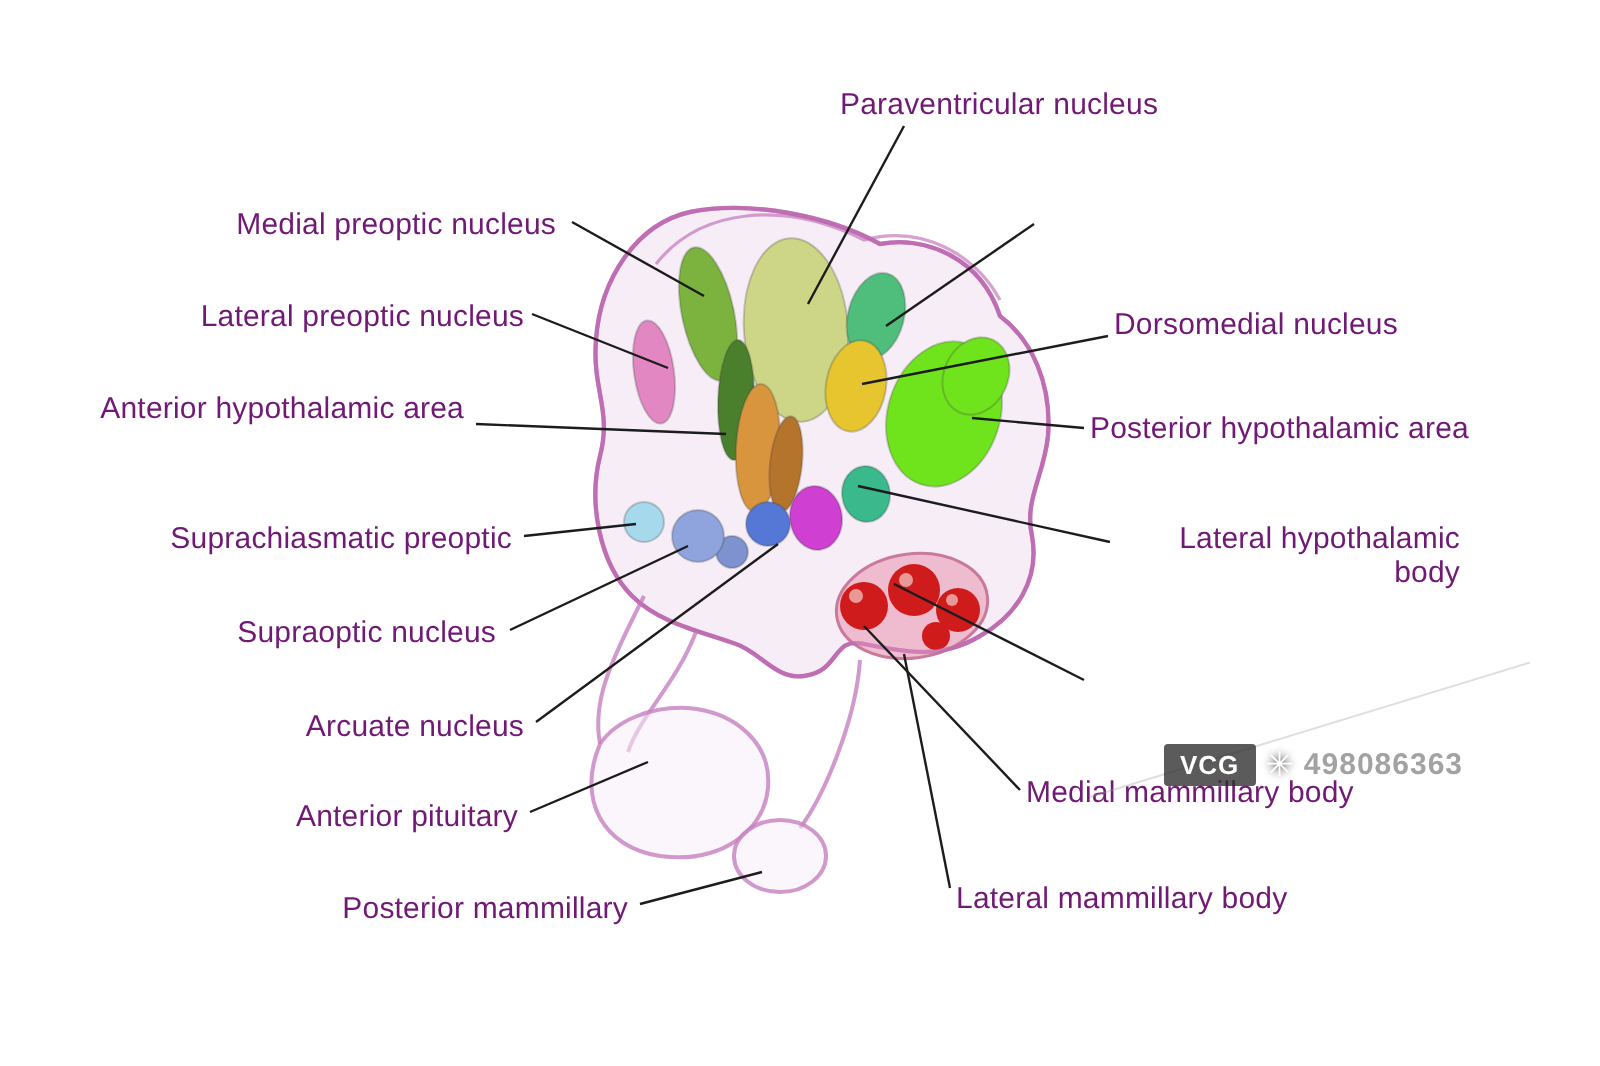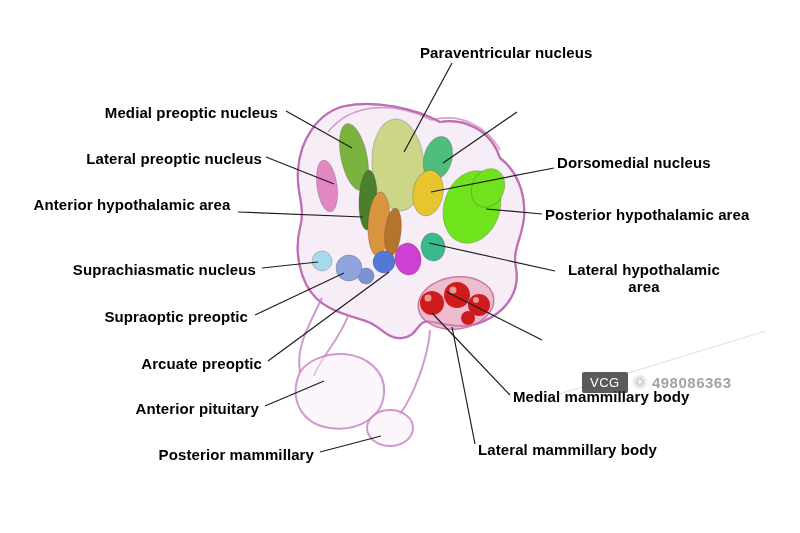--- a/index.html
+++ b/index.html
@@ -2,29 +2,29 @@
 <html><head>
 <meta charset="utf-8">
 <style>
   html,body{margin:0;padding:0;background:#fff;}
   .stage{
     position:relative;width:800px;height:533px;background:#ffffff;
     font-family:"Liberation Sans",sans-serif;overflow:hidden;
   }
   .illustration{position:absolute;left:0;top:0;}
   .label{
-    position:absolute;font-weight:700;font-size:15px;color:#000000;
+    position:absolute;font-weight:400;font-size:15px;color:#701a75;
     white-space:nowrap;letter-spacing:.1px;line-height:17px;
   }
-  .label.wrap{white-space:normal;text-align:center;}
+  .label.wrap{white-space:normal;text-align:right;}
   .watermark{
     position:absolute;left:582px;top:372px;display:flex;align-items:center;gap:5px;
   }
   .vcg-box{
-    background:rgba(45,45,45,.78);color:#fff;font-weight:400;font-size:13px;
+    background:rgba(45,45,45,.78);color:#fff;font-weight:700;font-size:13px;
     padding:3px 8px;border-radius:2px;letter-spacing:.5px;
   }
   .wm-star{color:#fff;text-shadow:0 0 3px rgba(60,60,60,.9);font-size:17px;}
   .wm-id{color:rgba(85,85,85,.55);font-size:15px;font-weight:700;letter-spacing:.5px;}
   .wm-line{
     position:absolute;left:545px;top:398px;width:230px;height:1px;
     background:rgba(160,160,160,.35);transform:rotate(-17deg);transform-origin:left center;
   }
 </style>
 </head>
@@ -106,30 +106,30 @@
       <line x1="555" y1="271" x2="429" y2="243"></line>
       <line x1="542" y1="340" x2="447" y2="292"></line>
       <line x1="510" y1="395" x2="432" y2="313"></line>
       <line x1="475" y1="444" x2="452" y2="327"></line>
     </g>
   </svg>
 
   <div class="label" style="right:538px;top:150px">Lateral preoptic nucleus</div>
   <div class="label" style="right:522px;top:104px">Medial preoptic nucleus</div>
   <div class="label wrap" style="right:568px;top:196px;width:200px">Anterior hypothalamic area</div>
-  <div class="label" style="right:544px;top:261px">Suprachiasmatic nucleus</div>
-  <div class="label" style="right:552px;top:308px">Supraoptic preoptic</div>
-  <div class="label" style="right:538px;top:355px">Arcuate preoptic</div>
+  <div class="label" style="right:544px;top:261px">Suprachiasmatic preoptic</div>
+  <div class="label" style="right:552px;top:308px">Supraoptic nucleus</div>
+  <div class="label" style="right:538px;top:355px">Arcuate nucleus</div>
   <div class="label" style="right:541px;top:400px">Anterior pituitary</div>
   <div class="label" style="right:486px;top:446px">Posterior mammillary</div>
 
   <div class="label" style="left:420px;top:44px">Paraventricular nucleus</div>
   <div class="label" style="left:545px;top:206px">Posterior hypothalamic area</div>
   <div class="label" style="left:557px;top:154px">Dorsomedial nucleus</div>
-  <div class="label wrap" style="left:558px;top:261px;width:172px">Lateral hypothalamic area</div>
+  <div class="label wrap" style="left:558px;top:261px;width:172px">Lateral hypothalamic body</div>
   <div class="label" style="left:478px;top:441px">Lateral mammillary body</div>
   <div class="label" style="left:513px;top:388px">Medial mammillary body</div>
 
   <div class="wm-line"></div>
   <div class="watermark">
     <span class="vcg-box">VCG</span>
     <span class="wm-star">✳</span>
     <span class="wm-id">498086363</span>
   </div>
 

